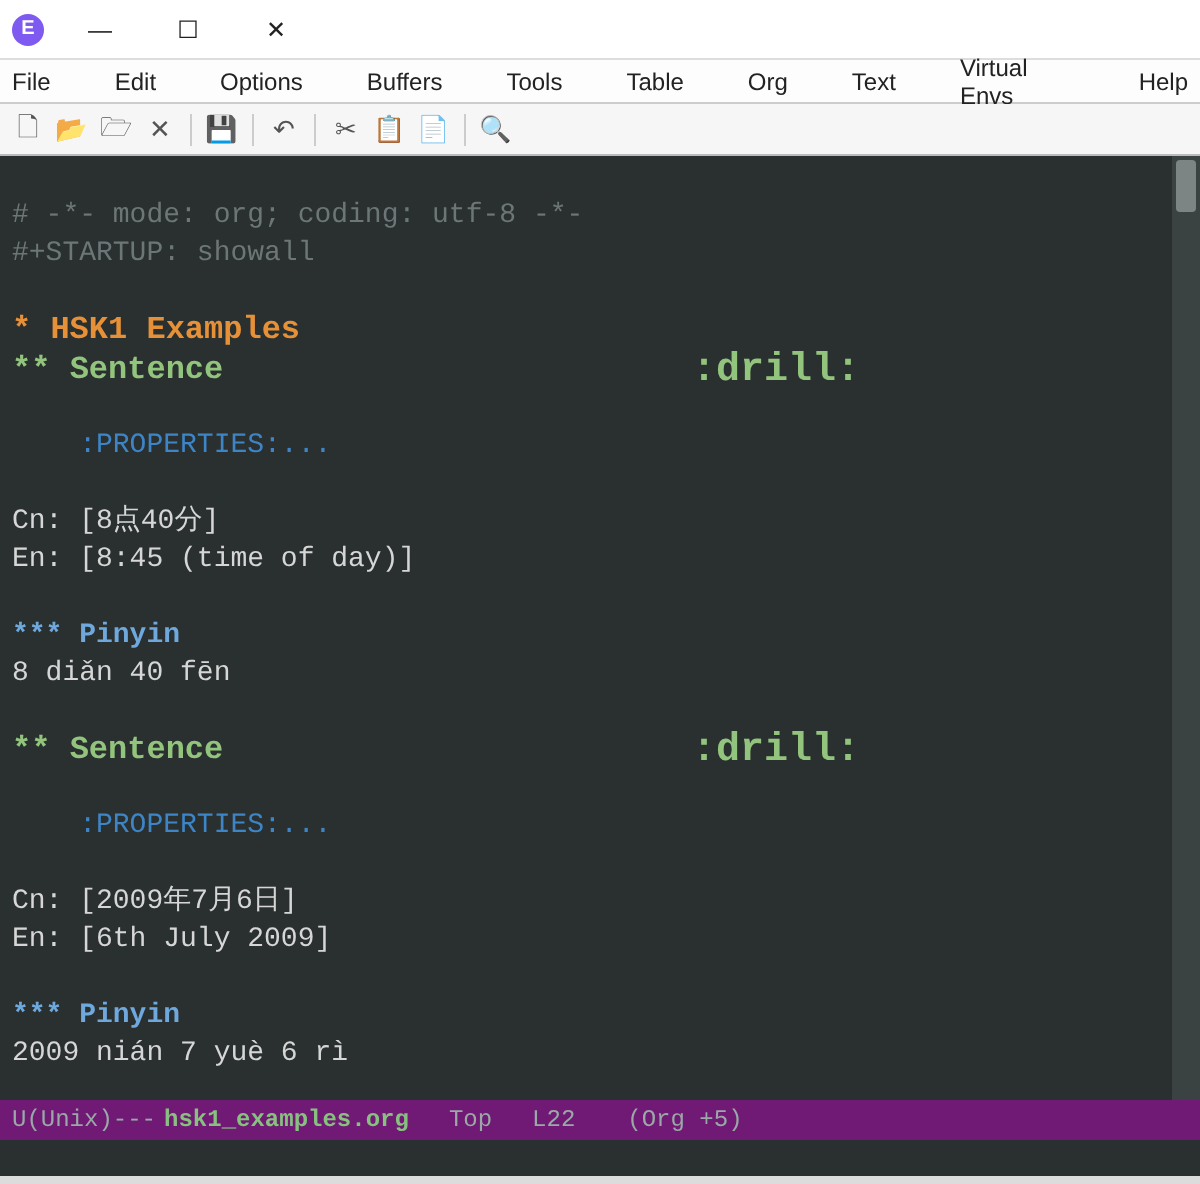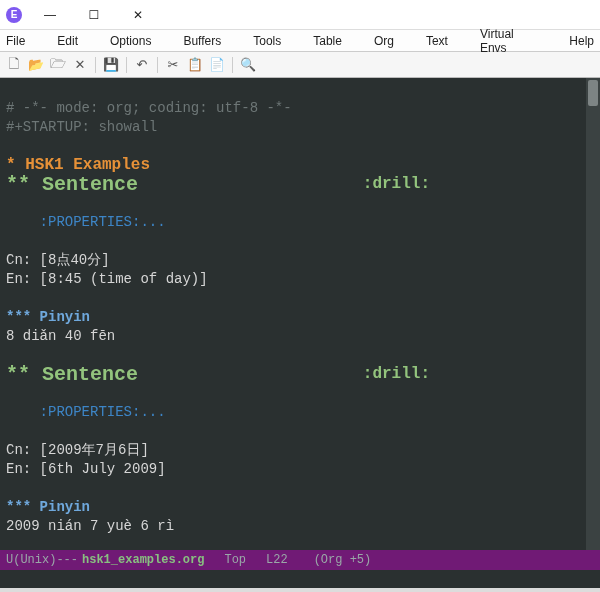--- a/index.html
+++ b/index.html
@@ -99,24 +99,24 @@
   }
   .scroll-thumb {
     position: absolute;
     top: 2px; left: 2px; right: 2px;
     height: 26px;
     background: #7d8484;
     border-radius: 2px;
   }
   .comment { color: #6d7676; }
   .h1 { color: #e69138; font-weight: bold; font-size: 16px; }
-  .h2 { color: #93c47d; font-weight: bold; font-size: 20px; }
+  .h2 { color: #93c47d; font-weight: bold; font-size: 16px; }
   .h3 { color: #6fa8dc; font-weight: bold; }
   .props { color: #3d85c6; }
-  .tag { color: #93c47d; font-weight: bold; font-size: 16px; }
+  .tag { color: #93c47d; font-weight: bold; font-size: 20px; }
   .h2row { display: flex; }
   .h2row .tagcol { margin-left: auto; margin-right: 150px; }
   .modeline {
     height: 20px;
     background: #701a75;
     color: #9aa8a8;
     font-family: "Consolas","Courier New",monospace;
     font-size: 12px;
     display: flex;
     align-items: center;

